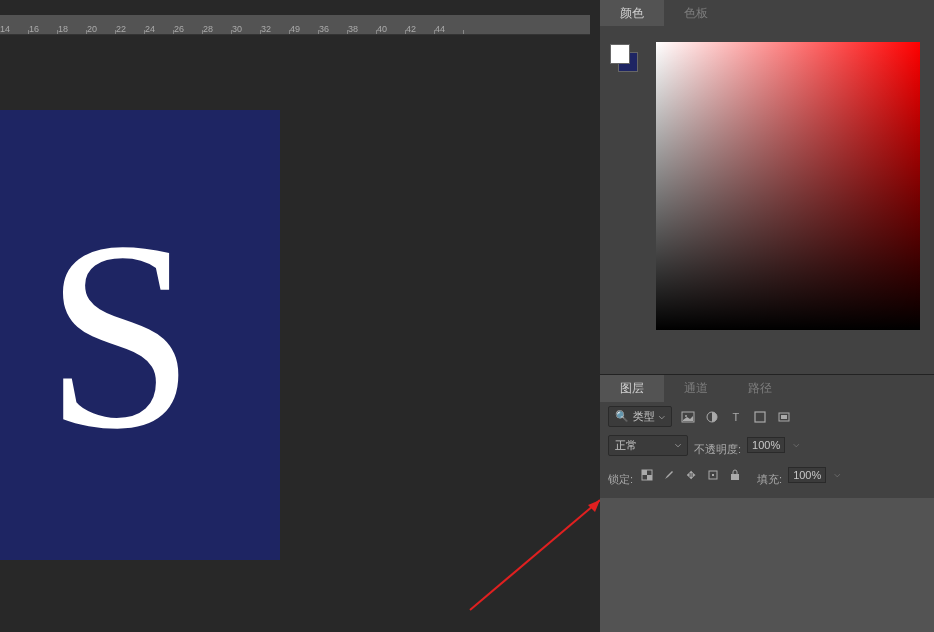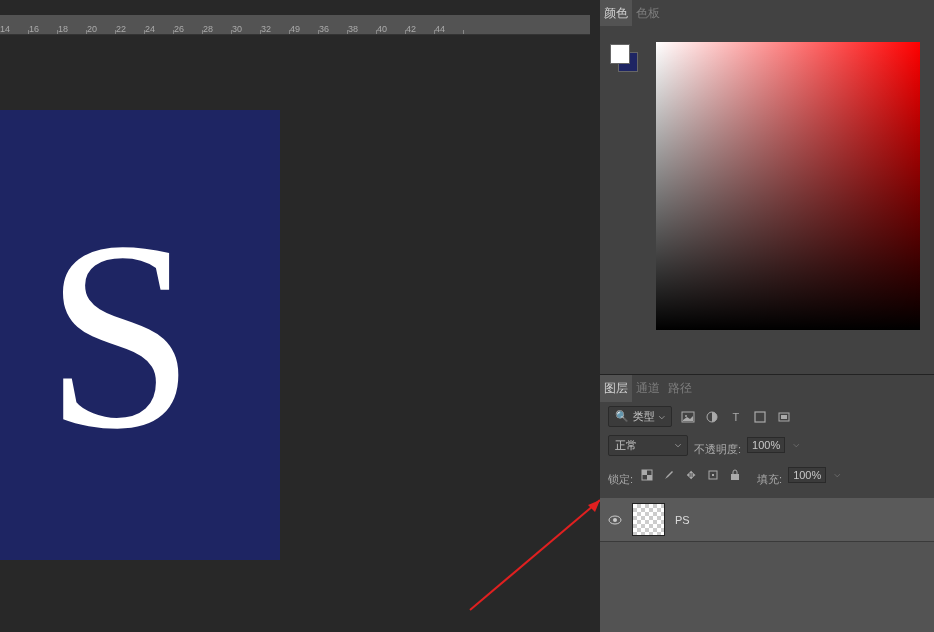--- a/index.html
+++ b/index.html
@@ -83,21 +83,21 @@
     }
     
     .panel-tabs {
       display: flex;
       background: #424242;
       height: 26px;
       align-items: center;
     }
     
     .tab {
-      padding: 5px 4px;
+      padding: 5px 20px;
       color: #7d7d7d;
       cursor: pointer;
       font-size: 12px;
     }
     
     .tab.active {
       background: #535353;
       color: #d1d1d1;
     }
     
@@ -407,25 +407,15 @@
               <path d="M4 5 L4 3 A2 2 0 0 1 8 3 L8 5" fill="none" stroke="#aaa"></path>
             </svg>
         </span>
         <span class="label-text" style="margin-left:8px">填充:</span>
         <span class="value-box">100%</span>
         <span class="small-dropdown">⌵</span>
       </div>
     </div>
 
     <div class="layer-list">
-      <div class="layer-item selected">
-        <span class="layer-eye">
-          <svg width="14" height="10" viewBox="0 0 14 10">
-              <ellipse cx="7" cy="5" rx="6" ry="4" fill="none" stroke="#ccc"></ellipse>
-              <circle cx="7" cy="5" r="2" fill="#ccc"></circle>
-            </svg>
-        </span>
-        <div class="layer-thumb transparent"></div>
-        <span class="layer-name">PS</span>
-      </div>
     </div>
   </div>
 </div>
 
 </body></html>

